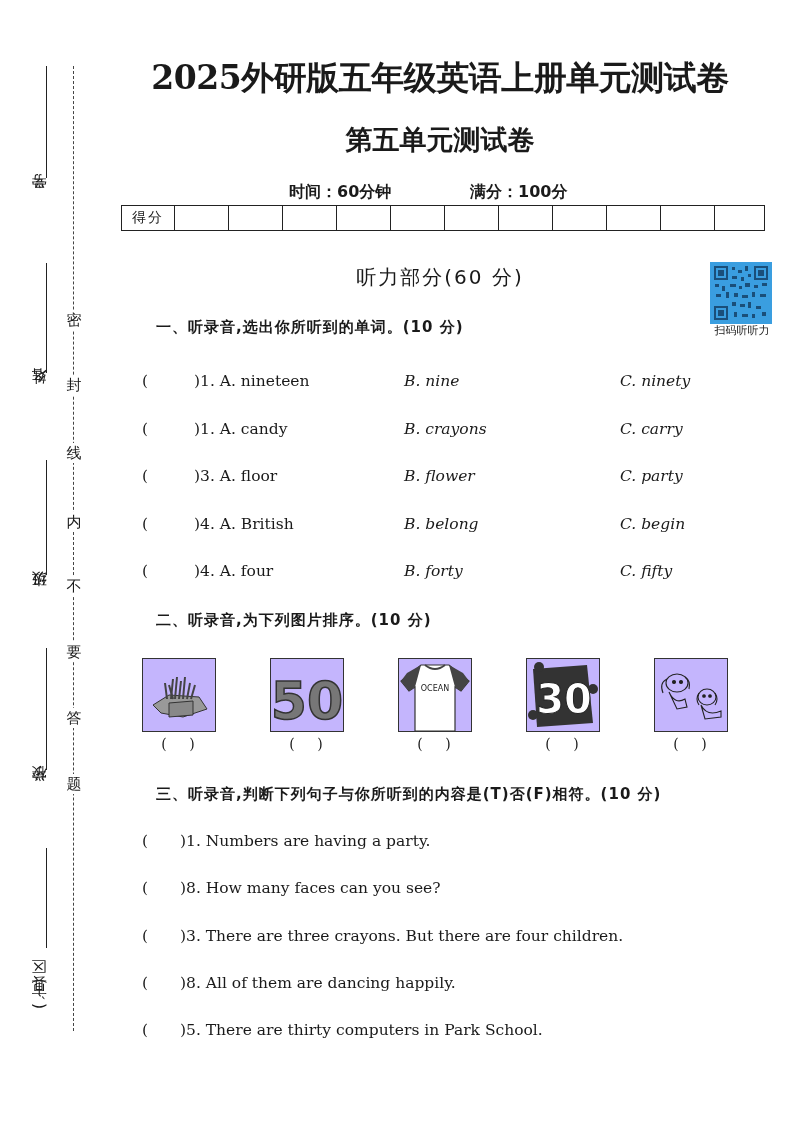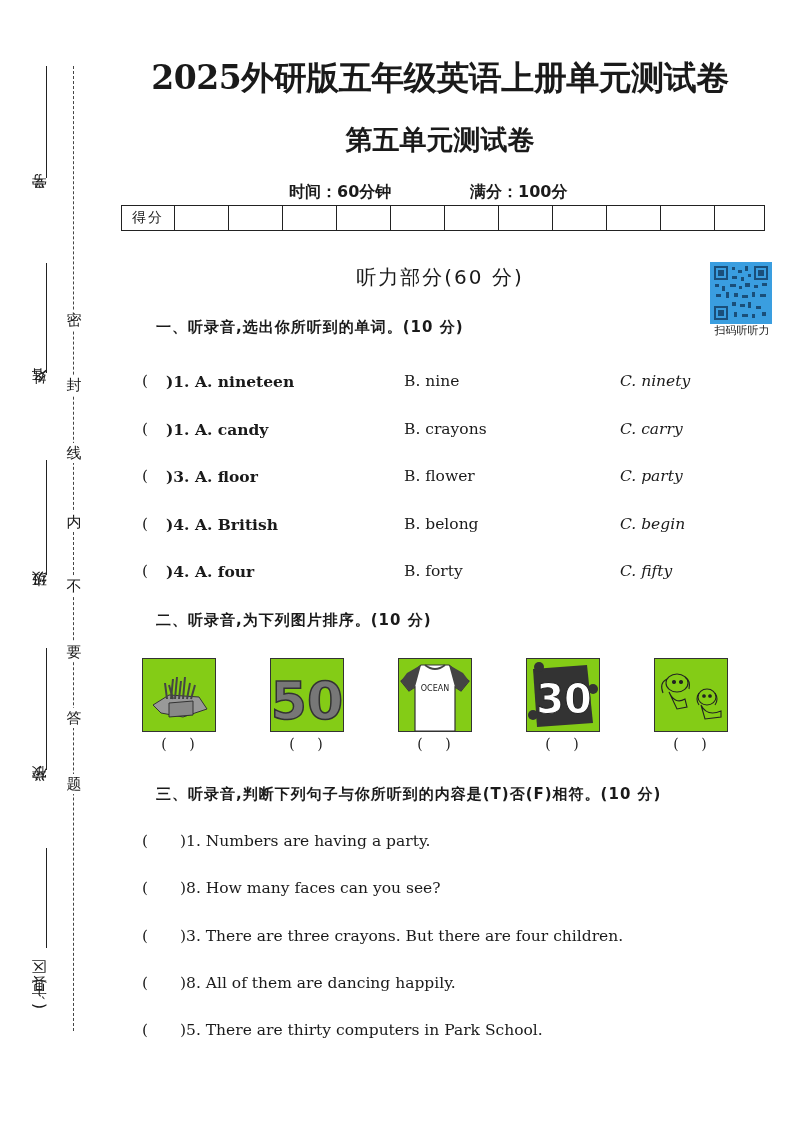--- a/index.html
+++ b/index.html
@@ -23,25 +23,25 @@
   table.score td.col { width:53px; }
   table.score td.tot { width:49px; letter-spacing:2px; }
 
   .part-title { position:absolute; left:240px; top:264px; width:400px; text-align:center; font-size:20px; font-family:"DejaVu Sans", sans-serif; letter-spacing:2px; }
   .qr { position:absolute; left:710px; top:262px; width:62px; height:62px; background:#3a9ee0; padding:0; }
   .qr-caption { position:absolute; left:708px; top:323px; width:68px; text-align:center; font-size:11px; font-family:"DejaVu Sans", sans-serif; color:#222; }
 
   .section-head { position:absolute; left:116px; font-size:15px; font-family:"DejaVu Sans", sans-serif; font-weight:bold; letter-spacing:1px;margin-left:40px; }
   .q-row { position:absolute; left:142px; height:22px; font-size:15.5px; }
   .paren-blank { position:absolute; left:0; }
-  .q-num { position:absolute; left:24px; white-space:nowrap;font-weight:bold; }
-  .opt-b { position:absolute; left:262px; white-space:nowrap; }
+  .q-num { position:absolute; left:52px; white-space:nowrap; }
+  .opt-b { position:absolute; left:262px; white-space:nowrap;font-style:italic; }
   .opt-c { position:absolute; left:478px; white-space:nowrap;font-style:italic; }
 
-  .pic { position:absolute; top:658px; width:72px; height:72px; border:1.5px solid #333; background:#84cc16; overflow:hidden; }
+  .pic { position:absolute; top:658px; width:72px; height:72px; border:1.5px solid #333; background:#c4b5fd; overflow:hidden; }
   .pic-paren { position:absolute; top:736px; width:72px; text-align:center; font-size:14px; word-spacing:18px; }
 
   .tf-row { position:absolute; left:142px; font-size:15.5px; white-space:nowrap; }
   .tf-row .paren-blank { position:absolute; left:0; }
   .tf-row .txt { position:absolute; left:38px; }
 </style>
 </head>
 <body>
 
 <div>

